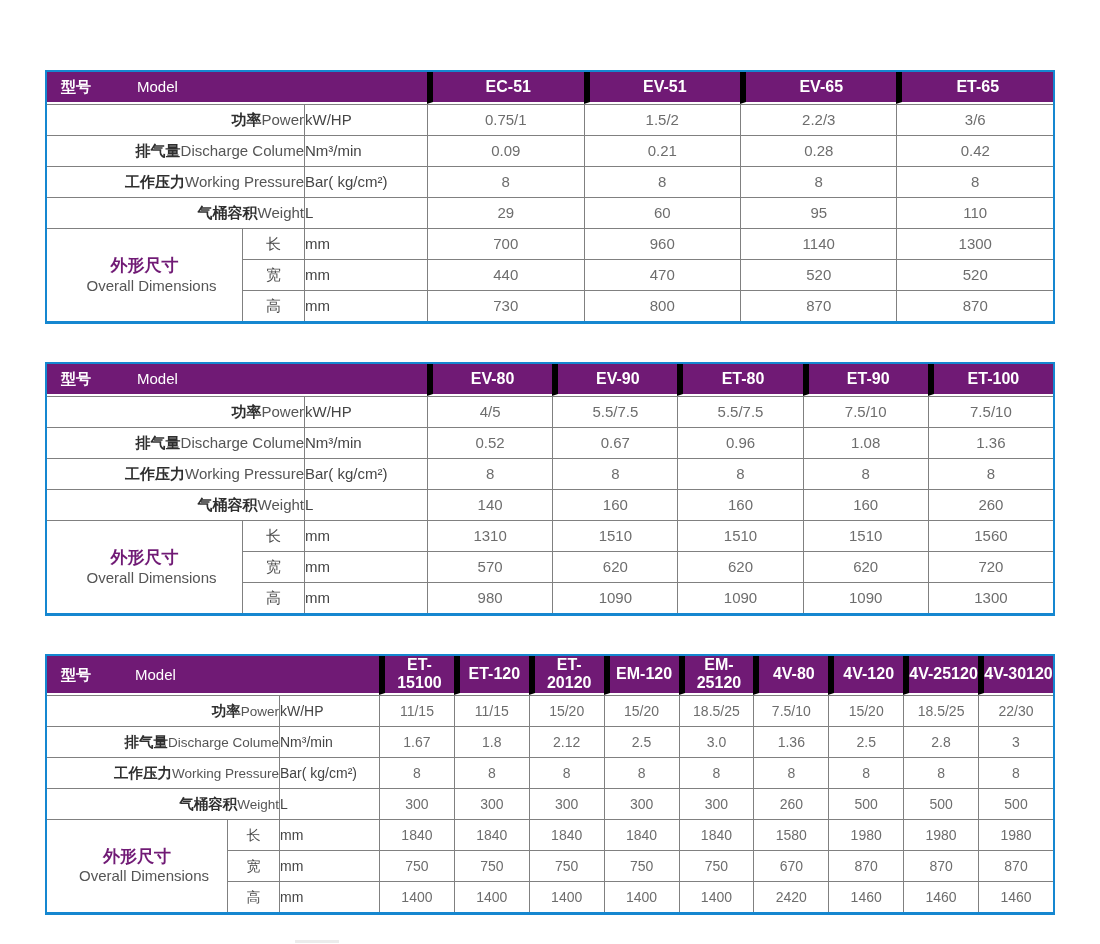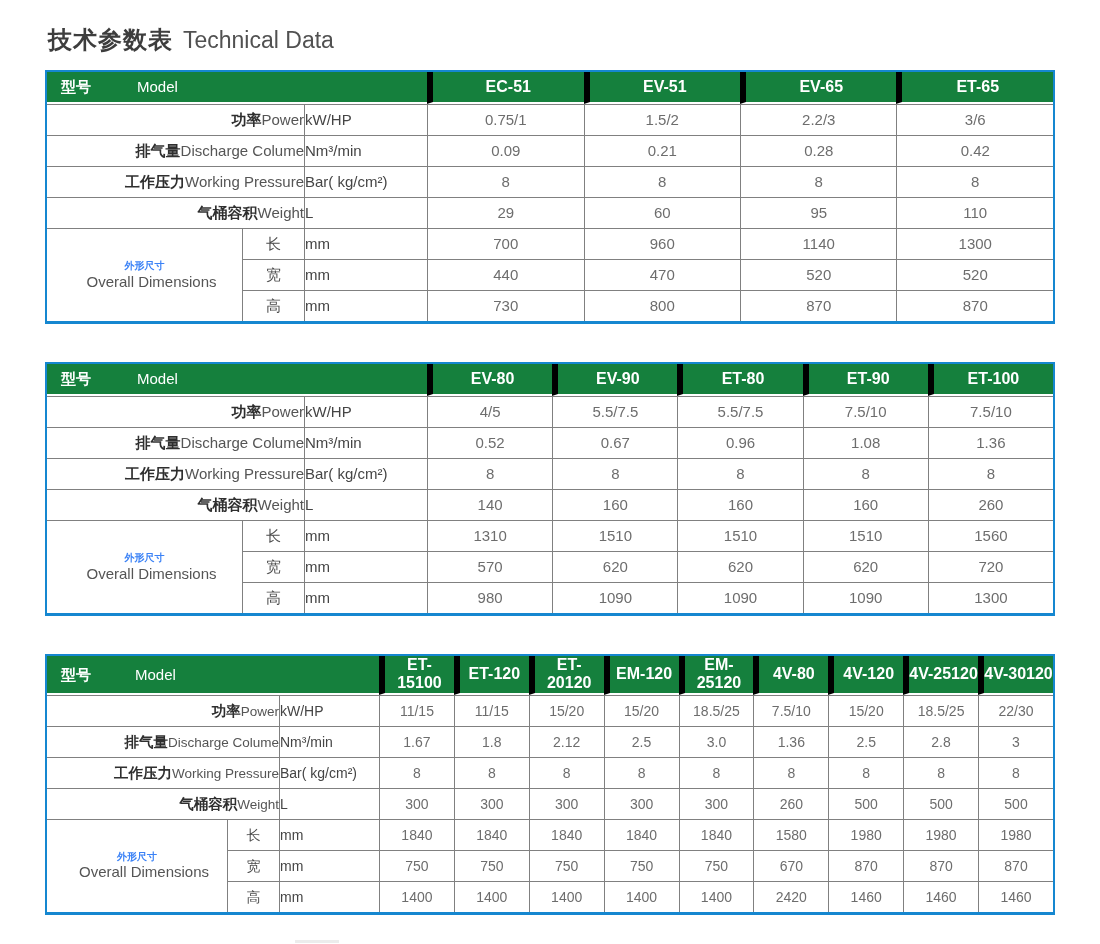--- a/index.html
+++ b/index.html
@@ -25,21 +25,21 @@
   col.c-lab  { width:195px; }
   col.c-sub  { width:62px; }
   col.c-unit { width:123px; }
   .t3 col.c-lab  { width:180px; }
   .t3 col.c-sub  { width:52px; }
   .t3 col.c-unit { width:100px; }
 
   th, td { height:30px; padding:0; line-height:1.15; vertical-align:middle; }
 
   
-  thead th { background:#15803d; color:#ffffff; border-bottom:2px solid #ffffff; }
+  thead th { background:#701a75; color:#ffffff; border-bottom:2px solid #ffffff; }
   thead th.lab { text-align:left; padding-left:14px; font-size:15px; font-weight:normal; }
   thead th.lab .zh { font-weight:bold; display:inline-block; width:76px; }
   thead th.mod { border-left:6px solid #000000; text-align:center; font-size:16px; font-weight:bold; }
   .t3 thead th.mod { font-size:16px; }
   .t3 thead th.lab .zh { width:74px; }
 
   
   tbody th, tbody td { border-top:1px solid #808080; background:#ffffff; }
   tbody td.unit, tbody td.val, tbody td.dn { border-left:1px solid #808080; }
 
@@ -48,33 +48,30 @@
   tbody th.rl .en { color:#555555; font-size:15px; }
   .t3 tbody th.rl .zh { width:74px; font-size:14.5px; }
   .t3 tbody th.rl .en { font-size:13.5px; }
 
   td.unit { color:#454545; font-size:15px; }
   td.dn   { text-align:center; color:#4c4c4c; font-size:15px; }
   td.val  { text-align:center; color:#6d6d6d; font-size:15px; }
   .t3 td.unit, .t3 td.dn, .t3 td.val { font-size:14px; }
 
   th.dl { text-align:center; font-weight:normal; }
-  th.dl .zh-b { font-weight:bold; color:#3b82f6; font-size:10px; }
+  th.dl .zh-b { font-weight:bold; color:#701a75; font-size:17px; }
   th.dl .en-b { color:#555555; font-size:15px; margin-top:1px;padding-left:14px; }
 
   
   .bottom-mark { position:absolute; left:295px; top:940px; width:44px; height:3px; background:#ececec; }
 </style>
 </head>
 <body>
 
 <div class="page">
-  <div class="title">
-    <span class="title-zh">技术参数表</span><span class="title-en">Technical Data</span>
-  </div>
 
   <table class="spec t1">
       <colgroup>
         <col class="c-lab">
         <col class="c-sub">
         <col class="c-unit">
         <col>
         <col>
         <col>
         <col>

